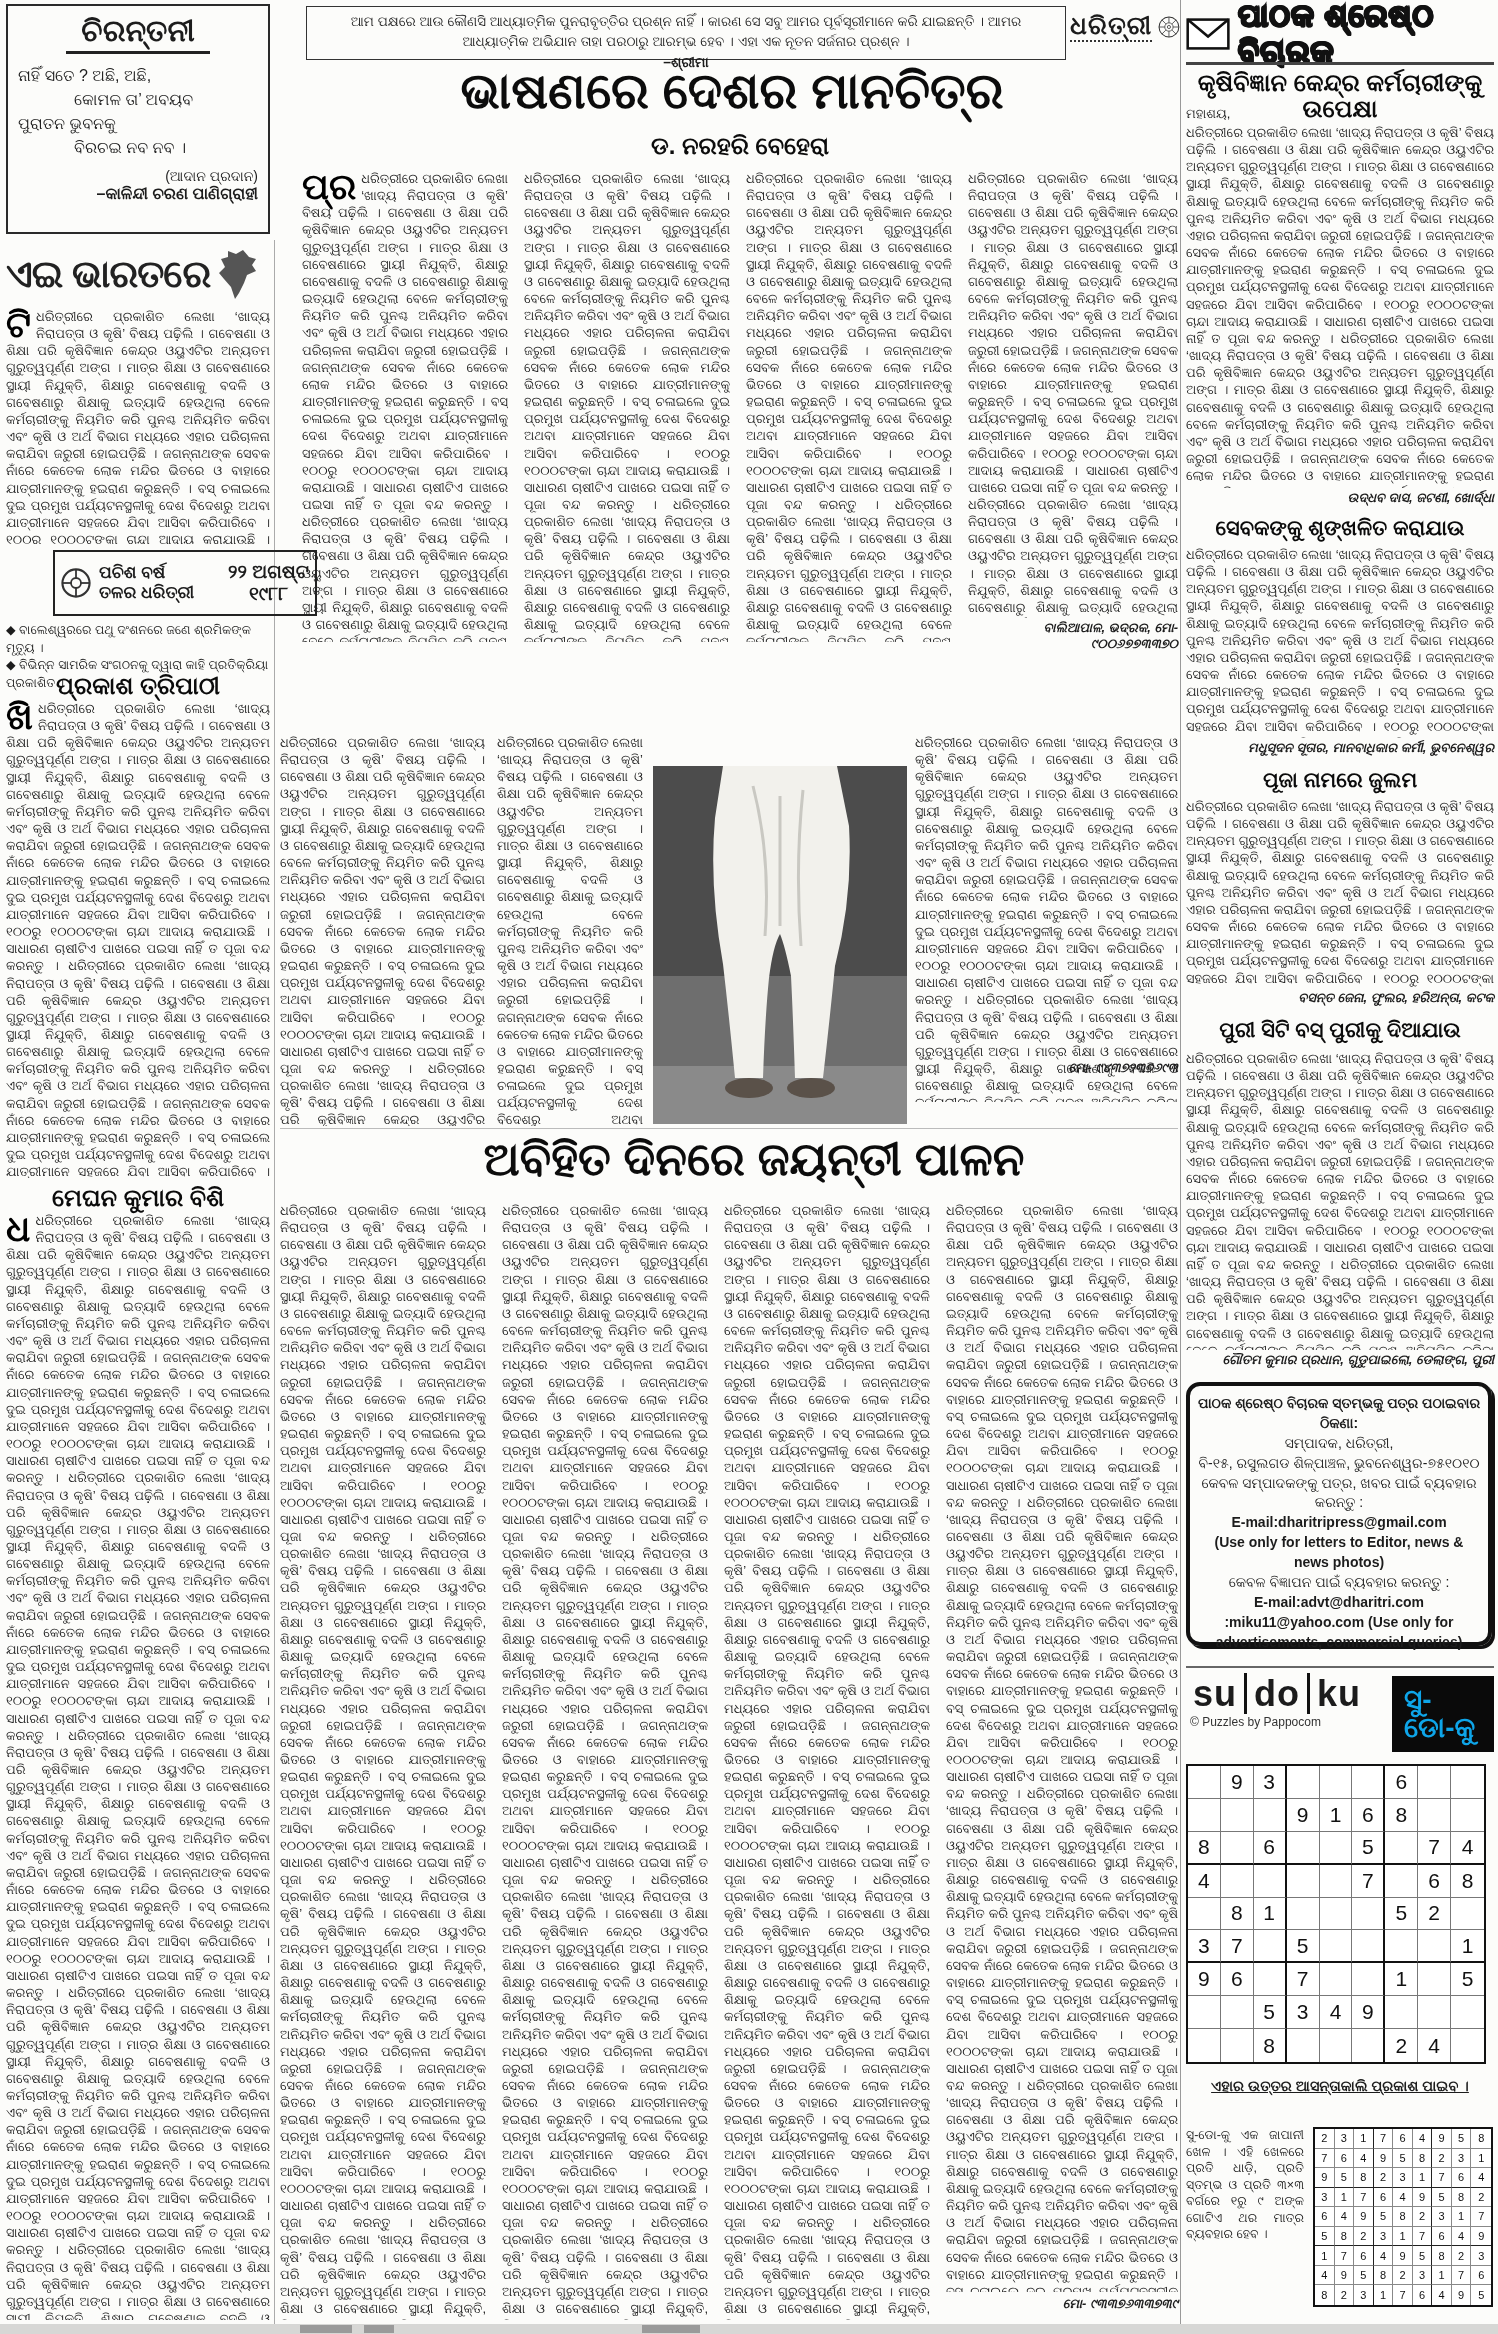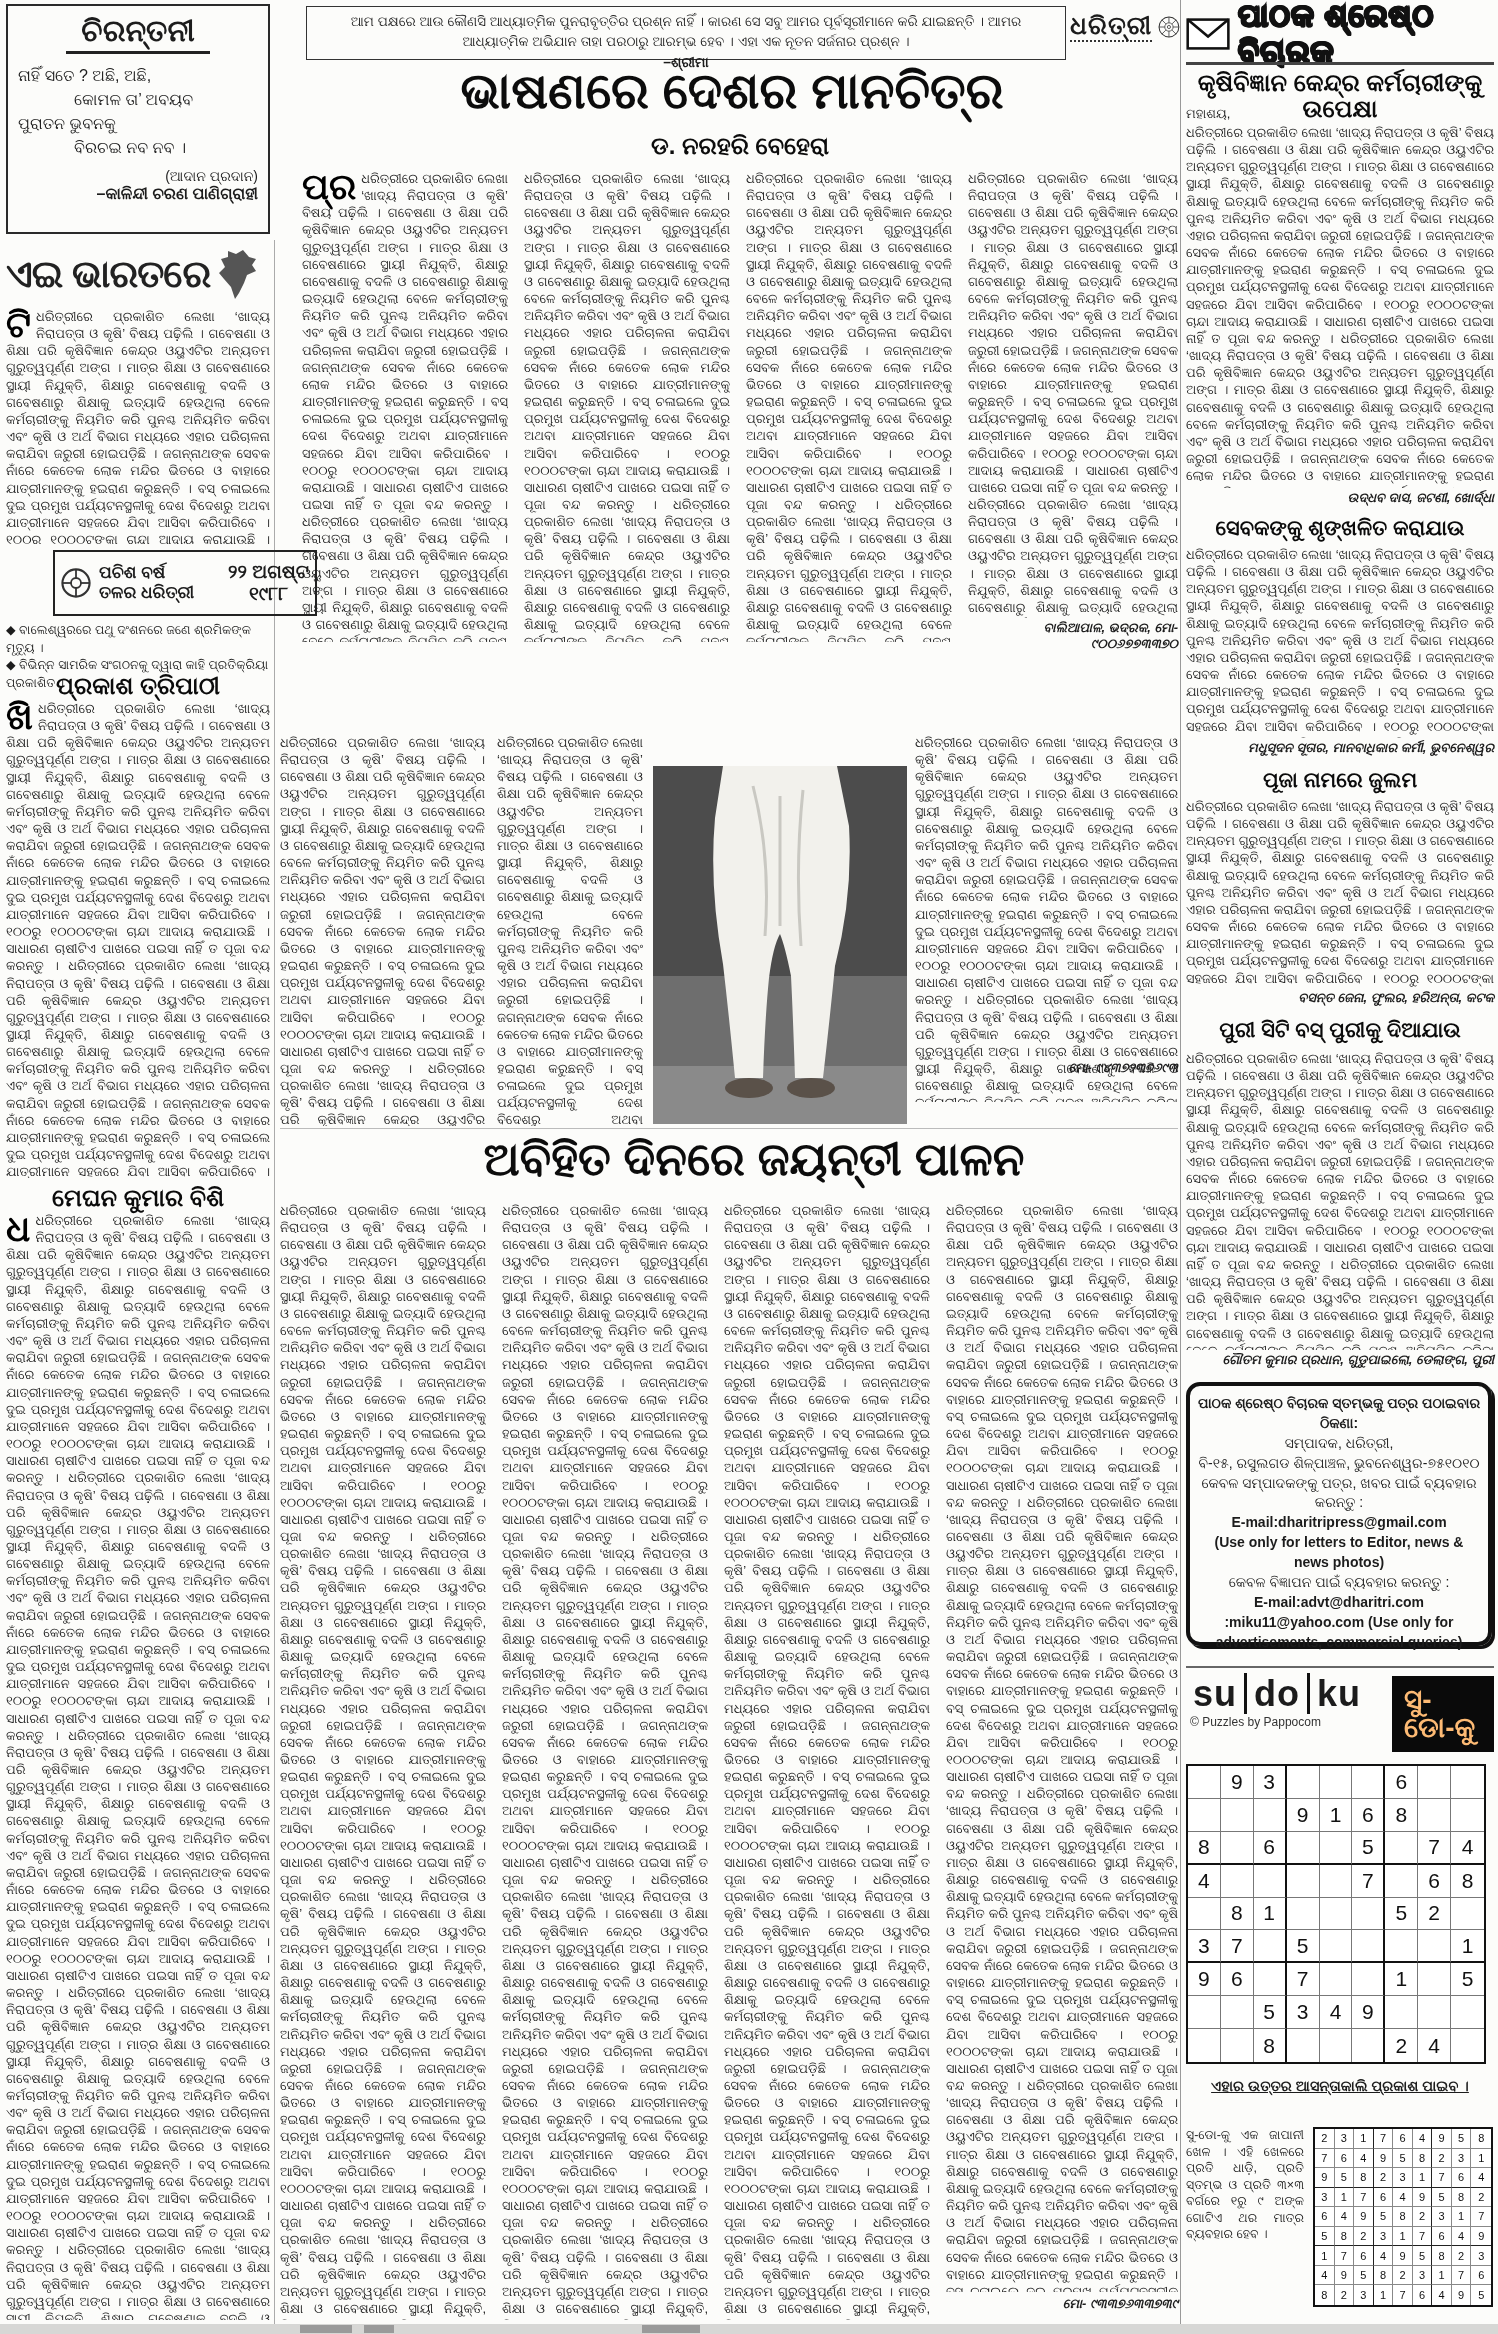--- a/index.html
+++ b/index.html
@@ -29,21 +29,21 @@
   
   .cbox{border:4px solid #111;border-radius:14px;box-shadow:3px 3px 0 #111;box-sizing:border-box;
         padding:8px 6px;text-align:center;font-size:14px;line-height:1.42;}
   .cbox .b{font-weight:bold;}
   
   .sud-wrap{border-top:2px solid #666;}
   .sud-logo{font-size:36px;font-weight:bold;letter-spacing:1px;line-height:1;}
   .sud-logo span{padding:0 7px;}
   .sud-logo span + span{border-left:3px solid #111;}
   .sud-copy{font-size:12px;color:#333;margin-top:3px;padding-left:4px;}
-  .sud-badge{background:#0a0a0a;color:#fdba74;font-weight:bold;font-size:28px;padding:10px 12px;line-height:1;margin-left:24px;}
+  .sud-badge{background:#0a0a0a;color:#0ea5e9;font-weight:bold;font-size:28px;padding:10px 12px;line-height:1;margin-left:24px;}
   .sud{display:grid;grid-template-columns:repeat(9,1fr);grid-template-rows:repeat(9,1fr);
        border:2.5px solid #111;box-sizing:border-box;background:#fff;}
   .sud-cell{border-right:1px solid #777;border-bottom:1px solid #777;display:flex;align-items:center;
             justify-content:center;font-size:21px;color:#111;}
   .sud-cell.tr{border-right:2.5px solid #111;}
   .sud-cell.tb{border-bottom:2.5px solid #111;}
   .sud-cell.lastc{border-right:none;}
   .sud-cell.lastr{border-bottom:none;}
   .mini .sud-cell{font-size:11px;border-color:#888;}
   .mini .sud-cell.tr{border-right:1.5px solid #222;}

